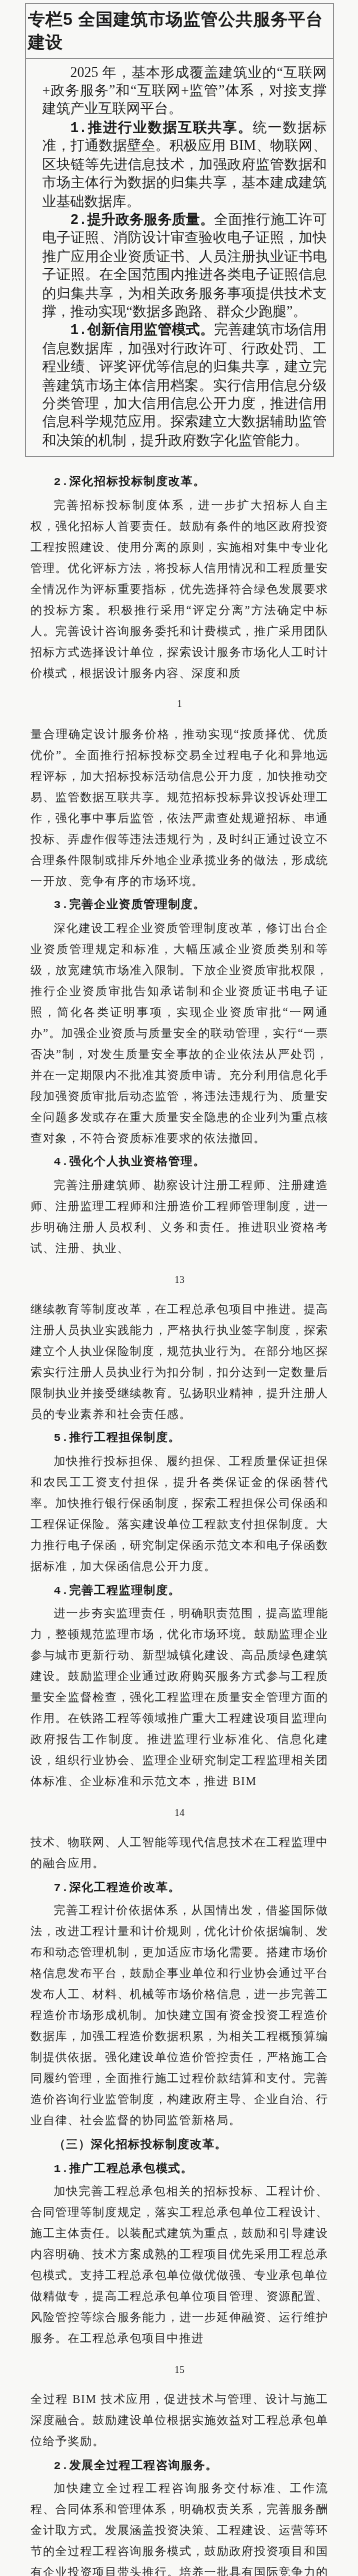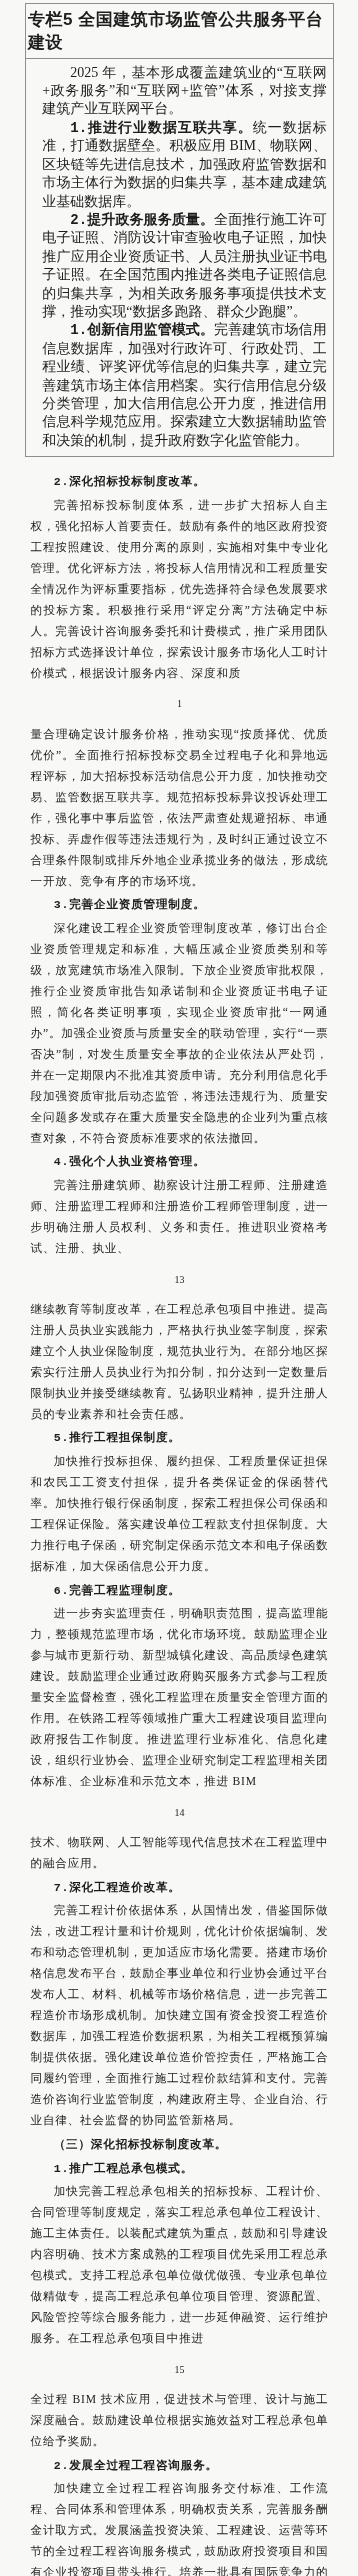--- a/index.html
+++ b/index.html
@@ -101,21 +101,21 @@
     <div class="pn">1</div>
     <p class="p cont">量合理确定设计服务价格，推动实现“按质择优、优质优价”。全面推行招标投标交易全过程电子化和异地远程评标，加大招标投标活动信息公开力度，加快推动交易、监管数据互联共享。规范招标投标异议投诉处理工作，强化事中事后监管，依法严肃查处规避招标、串通投标、弄虚作假等违法违规行为，及时纠正通过设立不合理条件限制或排斥外地企业承揽业务的做法，形成统一开放、竞争有序的市场环境。</p>
     <div class="h">3.完善企业资质管理制度。</div>
     <p class="p">深化建设工程企业资质管理制度改革，修订出台企业资质管理规定和标准，大幅压减企业资质类别和等级，放宽建筑市场准入限制。下放企业资质审批权限，推行企业资质审批告知承诺制和企业资质证书电子证照，简化各类证明事项，实现企业资质审批“一网通办”。加强企业资质与质量安全的联动管理，实行“一票否决”制，对发生质量安全事故的企业依法从严处罚，并在一定期限内不批准其资质申请。充分利用信息化手段加强资质审批后动态监管，将违法违规行为、质量安全问题多发或存在重大质量安全隐患的企业列为重点核查对象，不符合资质标准要求的依法撤回。</p>
     <div class="h">4.强化个人执业资格管理。</div>
     <p class="p">完善注册建筑师、勘察设计注册工程师、注册建造师、注册监理工程师和注册造价工程师管理制度，进一步明确注册人员权利、义务和责任。推进职业资格考试、注册、执业、</p>
     <div class="pn">13</div>
     <p class="p cont">继续教育等制度改革，在工程总承包项目中推进。提高注册人员执业实践能力，严格执行执业签字制度，探索建立个人执业保险制度，规范执业行为。在部分地区探索实行注册人员执业行为扣分制，扣分达到一定数量后限制执业并接受继续教育。弘扬职业精神，提升注册人员的专业素养和社会责任感。</p>
     <div class="h">5.推行工程担保制度。</div>
     <p class="p">加快推行投标担保、履约担保、工程质量保证担保和农民工工资支付担保，提升各类保证金的保函替代率。加快推行银行保函制度，探索工程担保公司保函和工程保证保险。落实建设单位工程款支付担保制度。大力推行电子保函，研究制定保函示范文本和电子保函数据标准，加大保函信息公开力度。</p>
-    <div class="h">6.完善工程监理制度。</div>
+    <div class="h">4.完善工程监理制度。</div>
     <p class="p">进一步夯实监理责任，明确职责范围，提高监理能力，整顿规范监理市场，优化市场环境。鼓励监理企业参与城市更新行动、新型城镇化建设、高品质绿色建筑建设。鼓励监理企业通过政府购买服务方式参与工程质量安全监督检查，强化工程监理在质量安全管理方面的作用。在铁路工程等领域推广重大工程建设项目监理向政府报告工作制度。推进监理行业标准化、信息化建设，组织行业协会、监理企业研究制定工程监理相关团体标准、企业标准和示范文本，推进 BIM</p>
     <div class="pn">14</div>
     <p class="p cont">技术、物联网、人工智能等现代信息技术在工程监理中的融合应用。</p>
     <div class="h">7.深化工程造价改革。</div>
     <p class="p">完善工程计价依据体系，从国情出发，借鉴国际做法，改进工程计量和计价规则，优化计价依据编制、发布和动态管理机制，更加适应市场化需要。搭建市场价格信息发布平台，鼓励企事业单位和行业协会通过平台发布人工、材料、机械等市场价格信息，进一步完善工程造价市场形成机制。加快建立国有资金投资工程造价数据库，加强工程造价数据积累，为相关工程概预算编制提供依据。强化建设单位造价管控责任，严格施工合同履约管理，全面推行施工过程价款结算和支付。完善造价咨询行业监管制度，构建政府主导、企业自治、行业自律、社会监督的协同监管新格局。</p>
     <div class="h">（三）深化招标投标制度改革。</div>
     <div class="h">1.推广工程总承包模式。</div>
     <p class="p">加快完善工程总承包相关的招标投标、工程计价、合同管理等制度规定，落实工程总承包单位工程设计、施工主体责任。以装配式建筑为重点，鼓励和引导建设内容明确、技术方案成熟的工程项目优先采用工程总承包模式。支持工程总承包单位做优做强、专业承包单位做精做专，提高工程总承包单位项目管理、资源配置、风险管控等综合服务能力，进一步延伸融资、运行维护服务。在工程总承包项目中推进</p>
     <div class="pn">15</div>
     <p class="p cont">全过程 BIM 技术应用，促进技术与管理、设计与施工深度融合。鼓励建设单位根据实施效益对工程总承包单位给予奖励。</p>

